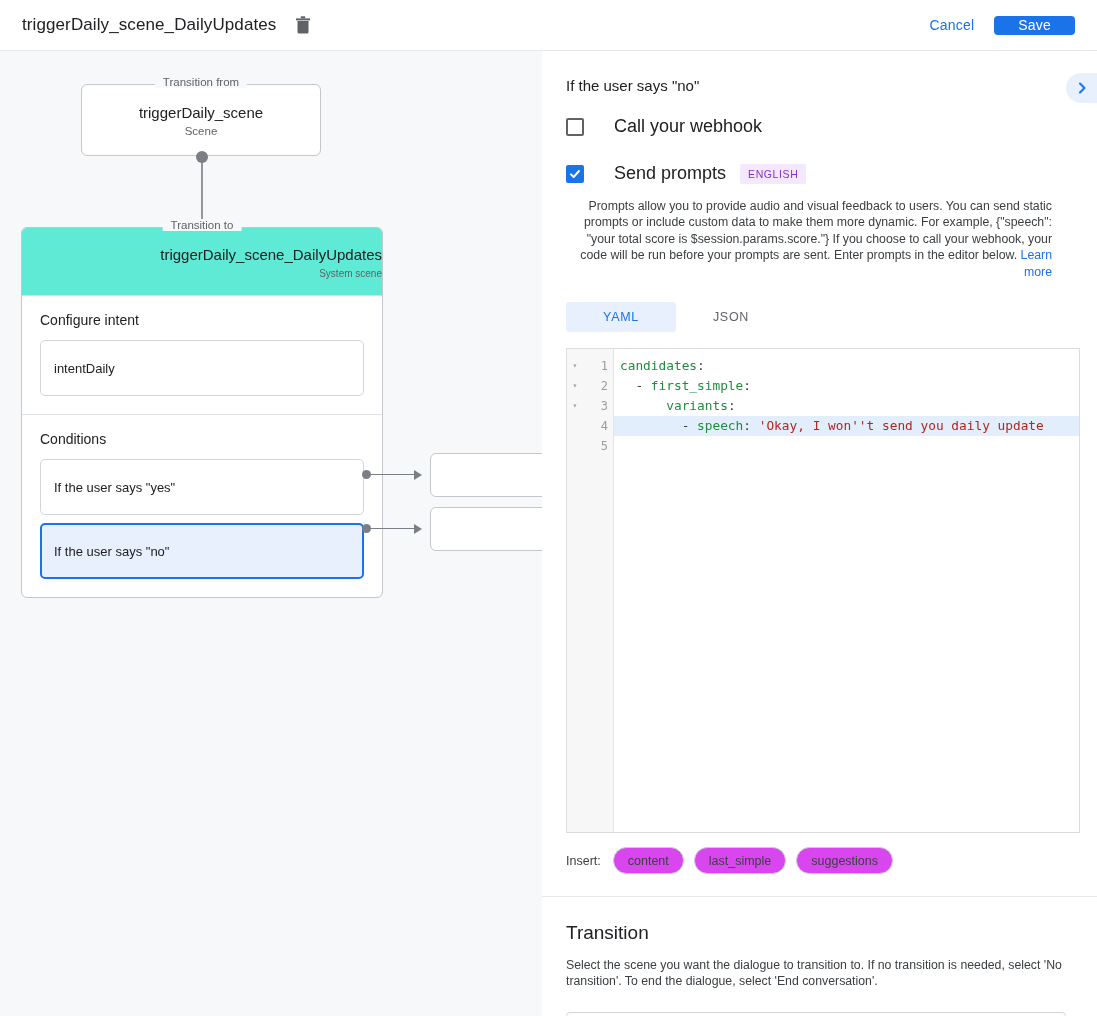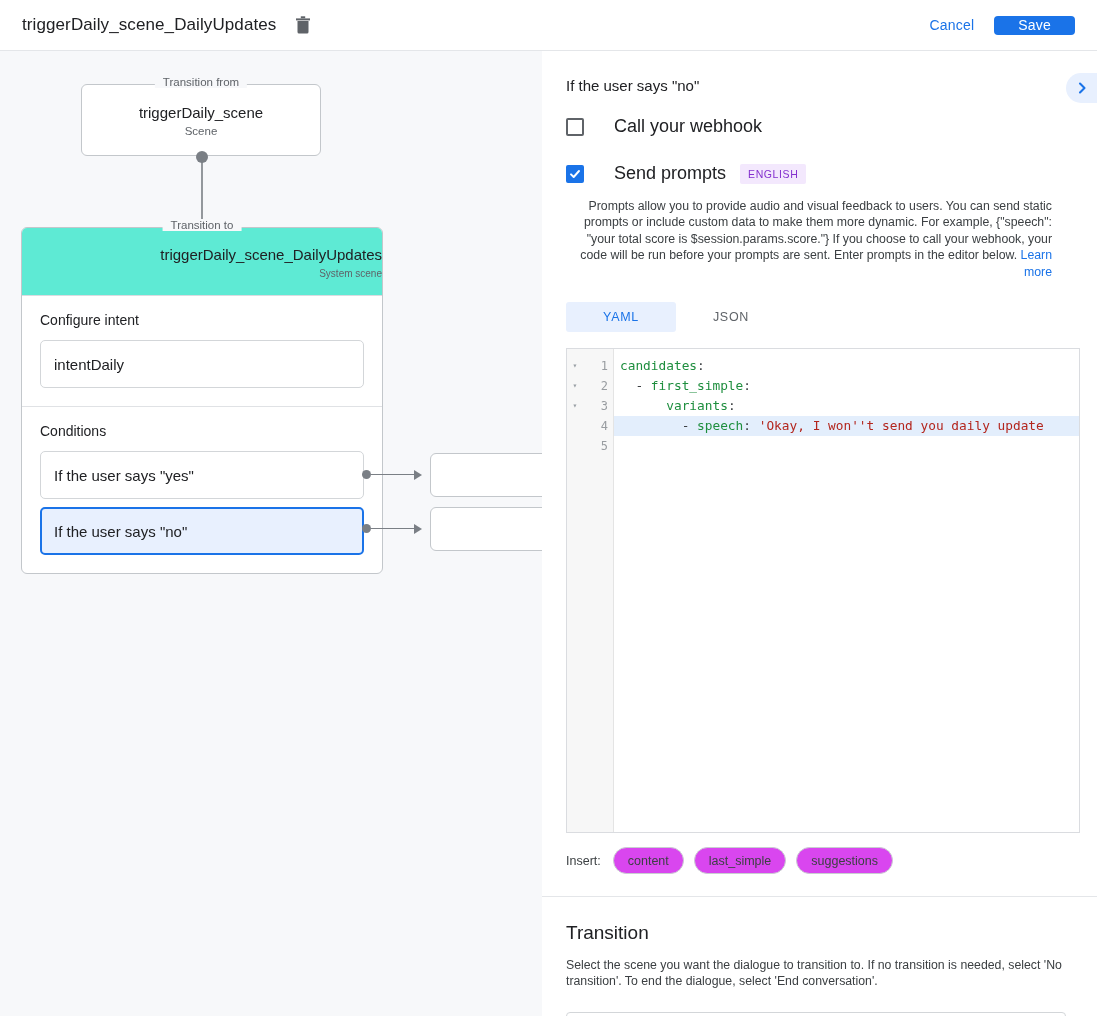--- a/index.html
+++ b/index.html
@@ -72,22 +72,22 @@
   }
   .node-to-title { font-size: 15px; color: #202124; }
   .node-to-sub { font-size: 10px; color: #5f6368; margin-top: 5px; }
 
   .section { padding: 16px 18px 18px; }
   .section + .section { border-top: 1px solid #e0e2e5; }
   .section-label { font-size: 14px; color: #202124; margin-bottom: 12px; }
 
   .pill-box {
     border: 1px solid #d3d6d9; border-radius: 5px; background: #fff;
-    height: 48px; display: flex; align-items: center;
-    padding: 0 13px; font-size: 15px; color: #202124;
+    height: 56px; display: flex; align-items: center;
+    padding: 0 13px; font-size: 13px; color: #202124;
     cursor: pointer;
   }
   .pill-box + .pill-box { margin-top: 8px; }
   .pill-box.selected {
     background: #e8f0fe; border: 2px solid #1a73e8;
     padding: 0 12px;
   }
 
   .edge-dot {
     position: absolute; width: 9px; height: 9px; border-radius: 50%;

